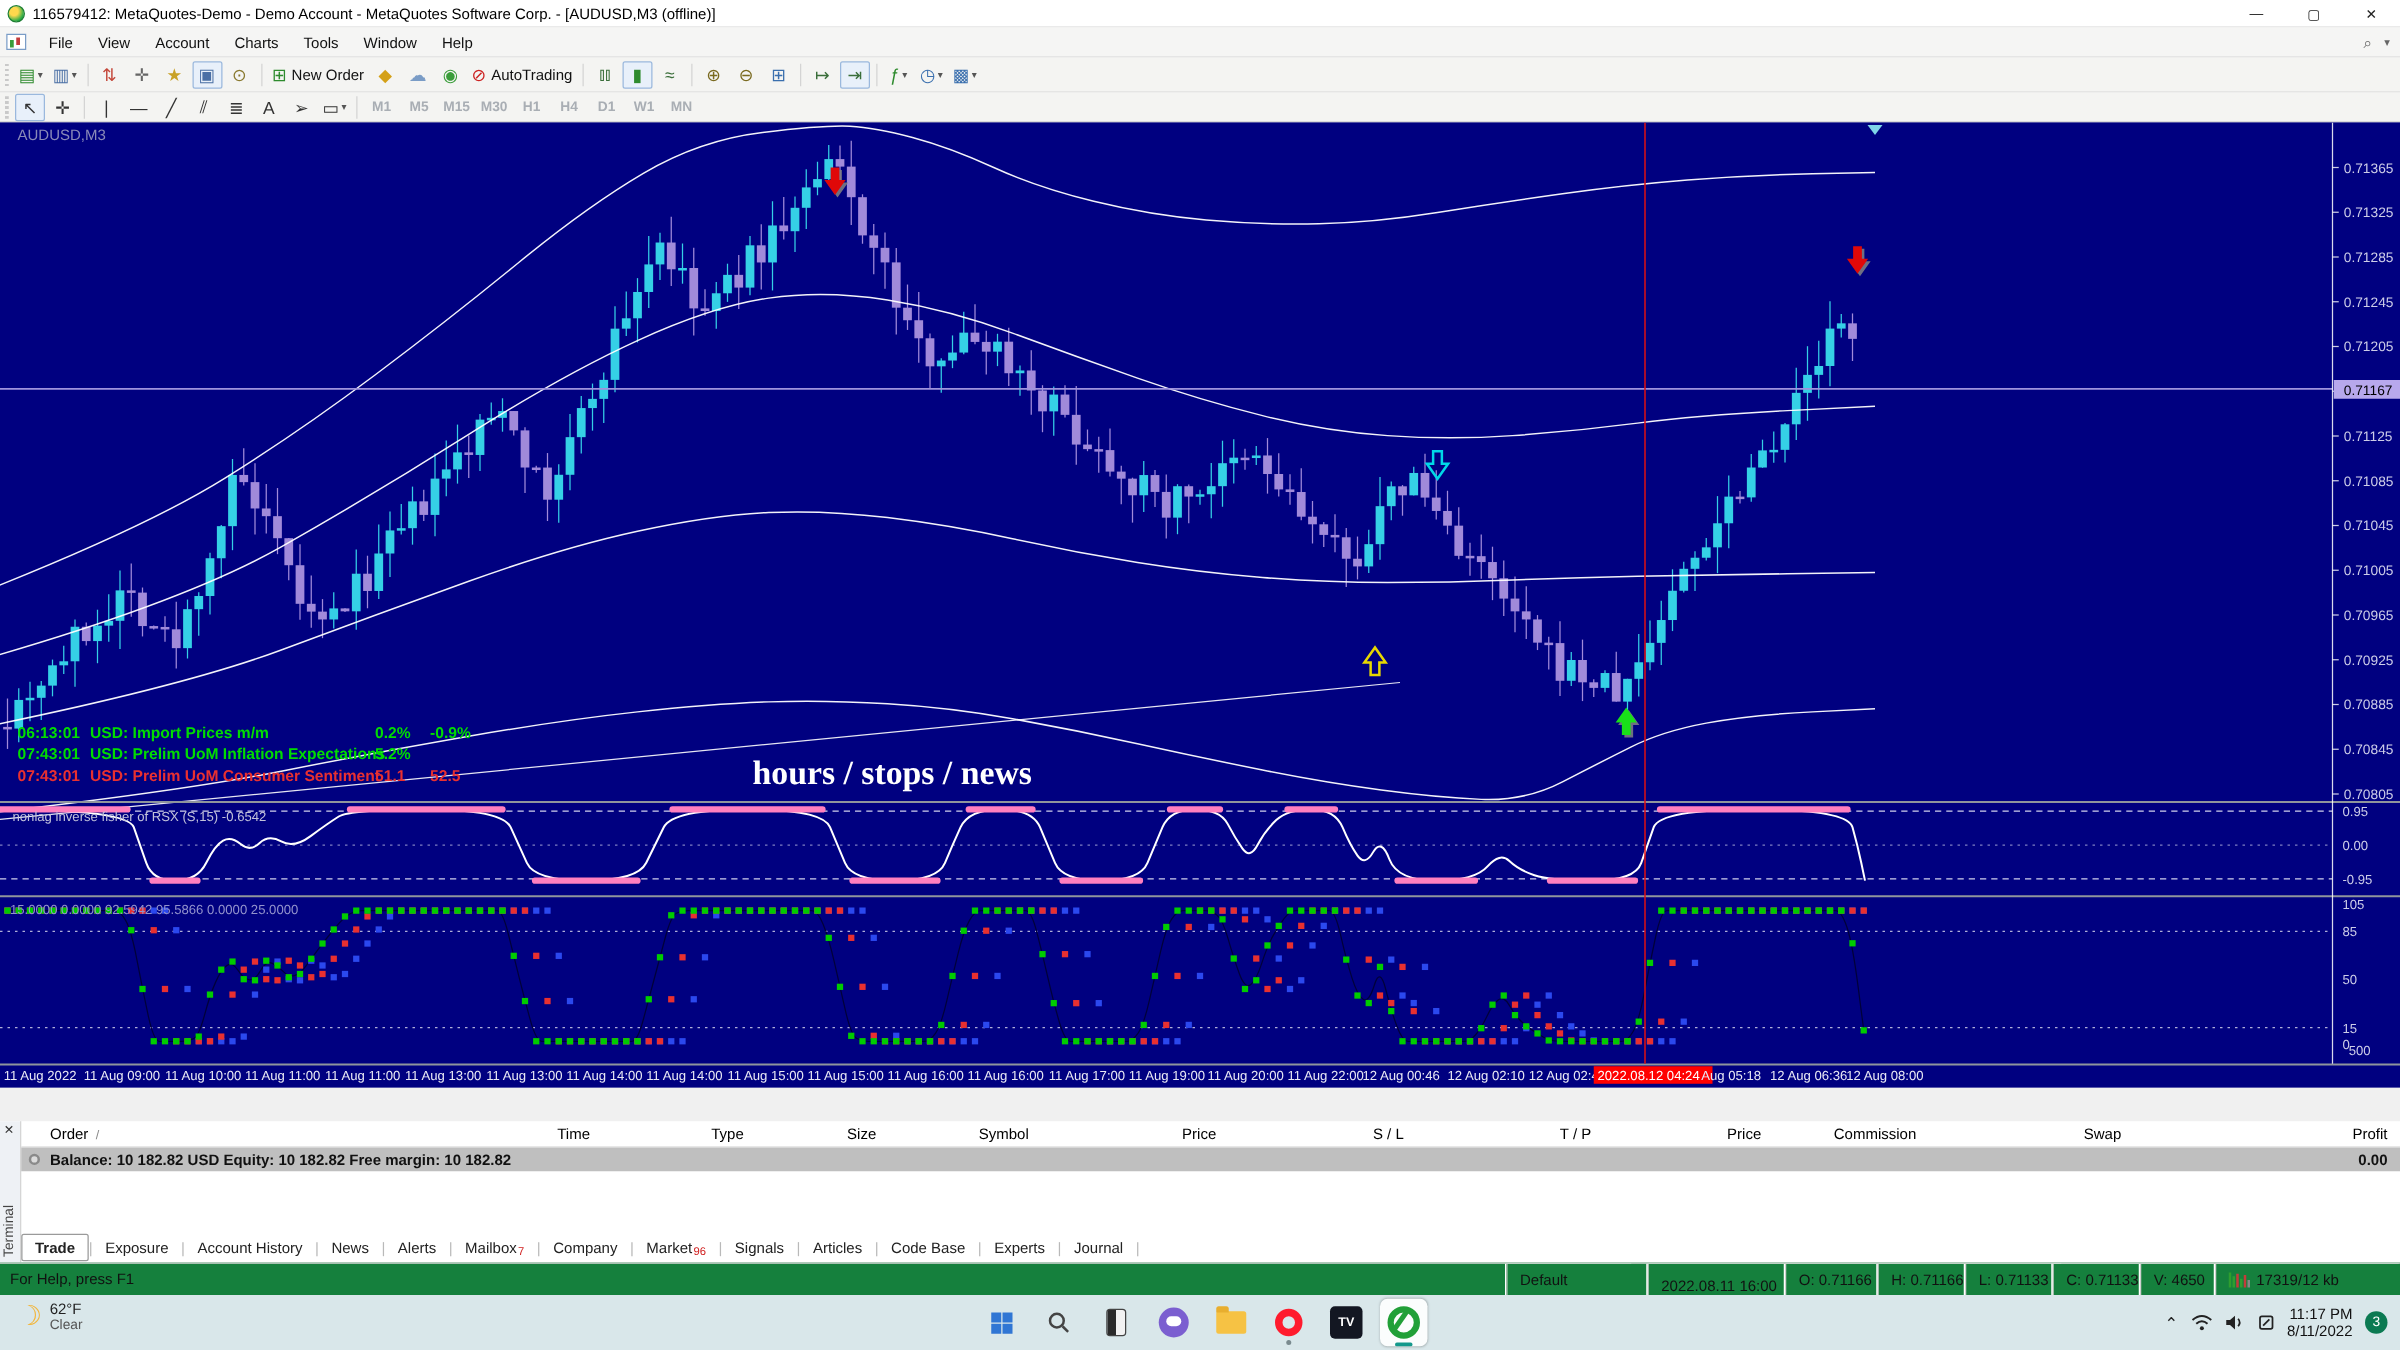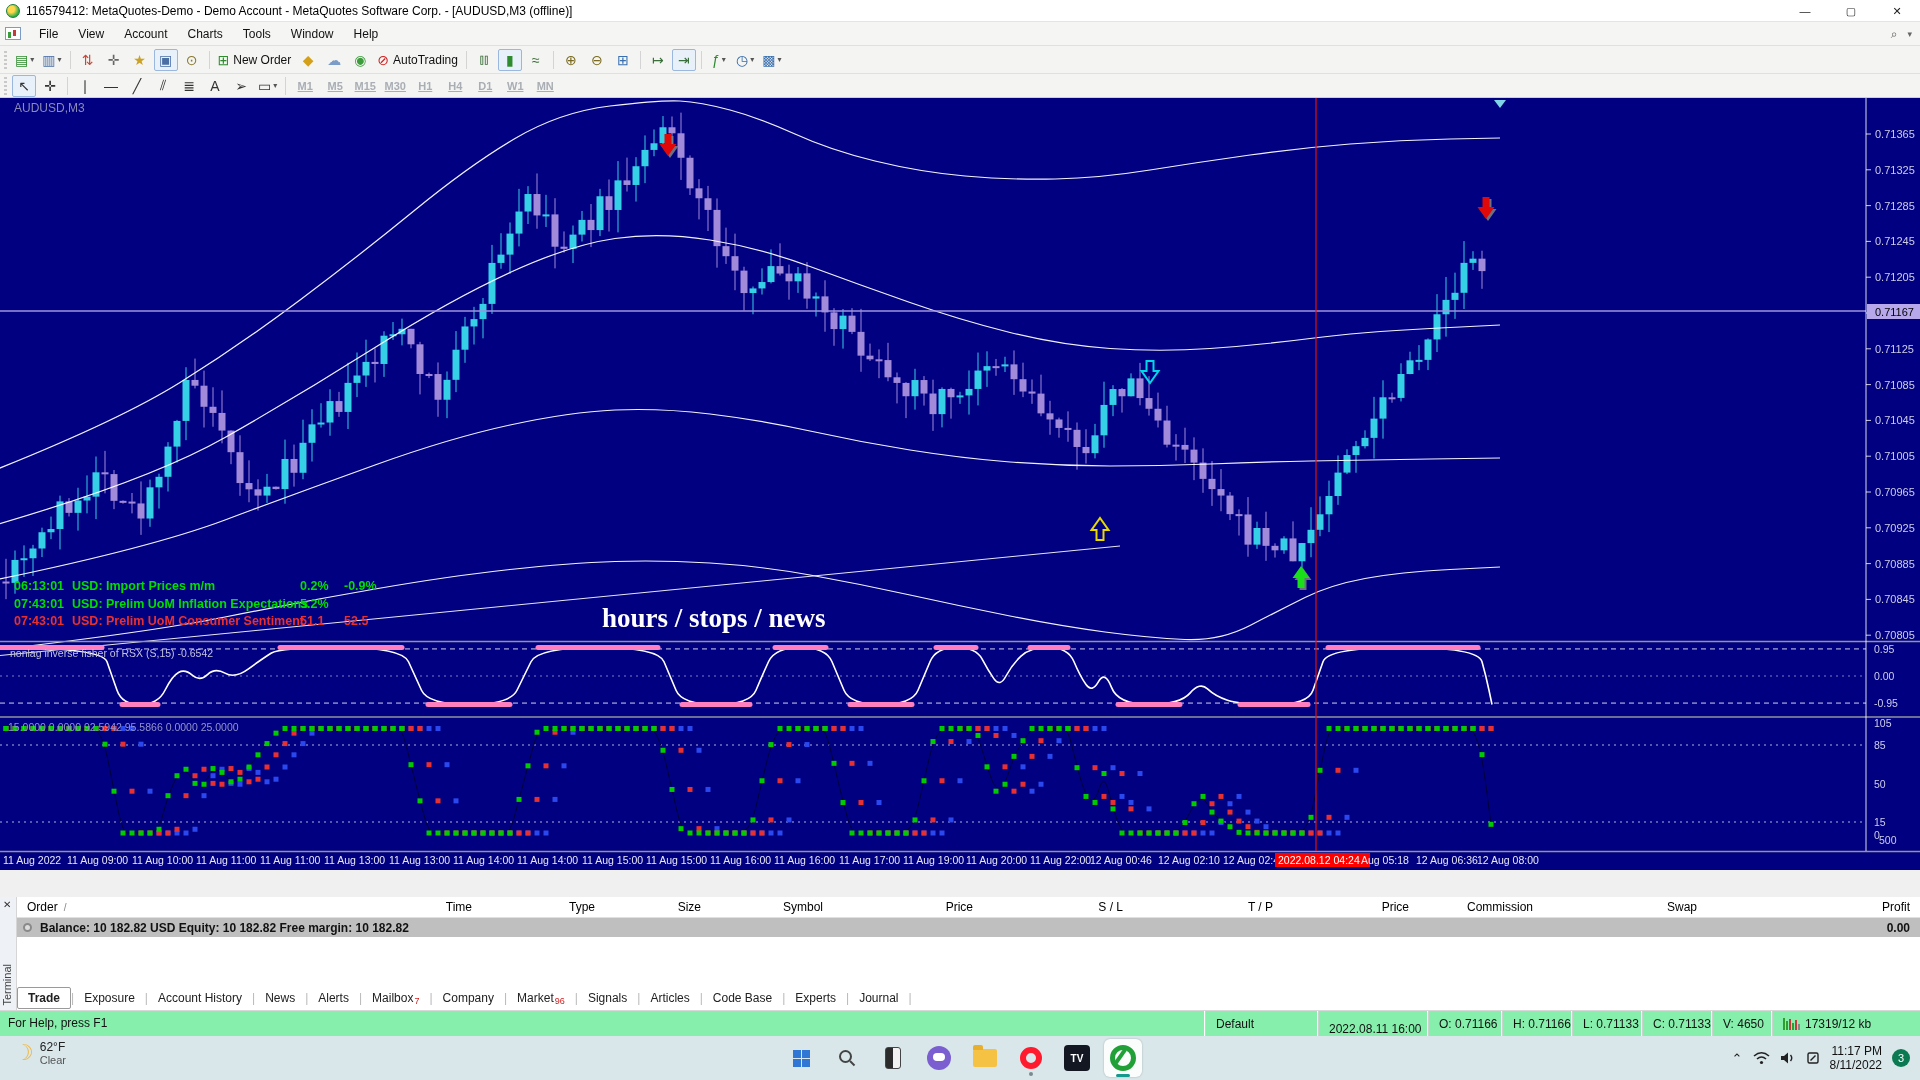--- a/index.html
+++ b/index.html
@@ -23,21 +23,21 @@
 
   
   .toolbar { position:absolute; left:0; top:46px; width:1920px; height:28px; background:#f4f4f2; border-bottom:1px solid #e0e0e0; display:flex; align-items:center; }
   .toolbar2 { position:absolute; left:0; top:74px; width:1920px; height:24px; background:#f4f4f2; border-bottom:1px solid #cfcfcf; display:flex; align-items:center; }
   .grip { width:7px; height:18px; margin:0 2px; background:repeating-linear-gradient(to bottom,#c9c9c9 0 2px,transparent 2px 4px); background-size:3px 100%; background-repeat:no-repeat; background-position:2px 0; }
   .tbtn { min-width:24px; height:22px; margin:0 1px; display:flex; align-items:center; justify-content:center; border:1px solid transparent; border-radius:2px; font-size:14px; color:#4a6fa5; padding:0 2px; }
   .tbtn.sel { background:#e8f0fa; border:1px solid #9ab8dd; }
   .tbtn .lbl { font-size:12px; color:#111; margin-left:4px; }
   .tbtn .dd { font-size:8px; color:#555; margin-left:2px; }
   .tsep { width:1px; height:18px; background:#d4d4d4; margin:0 4px; }
-  .tf { min-width:26px; height:18px; display:flex; align-items:center; justify-content:center; color:#a9aeb4; font-size:11px; font-weight:bold; margin:0 2px;text-decoration:underline; }
+  .tf { min-width:26px; height:18px; display:flex; align-items:center; justify-content:center; color:#a9aeb4; font-size:11px; font-weight:bold; margin:0 2px; }
 
   
   .chartwrap { position:absolute; left:0; top:98px; width:1920px; height:772px; background:#000080; }
   .chartwrap svg { display:block; }
 
   
   .chart-tabs { position:absolute; left:0; top:870px; width:1920px; height:27px; background:#ececeb; border-bottom:1px solid #cfcfcf; display:flex; align-items:flex-end; padding-left:4px; }
   .ctab { height:22px; display:flex; align-items:center; padding:0 14px; font-size:12px; color:#555; border:1px solid #b5b5b5; border-bottom:none; background:#e2e2e0; margin-right:2px; border-radius:2px 2px 0 0; }
   .ctab.active { background:#ffffff; color:#000; height:25px; box-shadow:0 1px 0 #fff; }
   .tab-scroll { position:absolute; right:4px; bottom:4px; display:flex; gap:2px; }
@@ -56,21 +56,21 @@
   .t-balance { height:19px; background:#bfbfbf; display:flex; align-items:center; font-weight:bold; font-size:12px; position:relative; }
   .bal-ico { width:9px; height:9px; border-radius:50%; border:2px solid #8a8a8a; margin:0 8px 0 6px; background:#dcdcdc; }
   .bal-profit { position:absolute; right:10px; }
   .t-tabs { position:absolute; left:0; bottom:0; height:24px; display:flex; align-items:center; font-size:12px; color:#222; }
   .t-tab { padding:3px 10px; display:flex; align-items:flex-start; }
   .t-tab.active { border:1px solid #9a9a9a; background:#fff; font-weight:bold; border-radius:2px; box-shadow:inset 0 0 0 1px #fff; }
   .t-tab .badge { color:#d02020; font-size:9px; margin-top:5px; margin-left:1px; }
   .t-div { color:#b9b9b9; }
 
   
-  .statusbar { position:absolute; left:0; top:1010px; width:1920px; height:26px; background:#86efac; border-top:1px solid #d8d8d8; font-size:12px; color:#111; }
+  .statusbar { position:absolute; left:0; top:1010px; width:1920px; height:26px; background:#15803d; border-top:1px solid #d8d8d8; font-size:12px; color:#111; }
   .sb-help { position:absolute; left:8px; top:5px; }
   .sb-cell { position:absolute; top:0; height:100%; display:flex; align-items:center; padding-left:10px; border-left:1px solid #d0d0d0; box-shadow:-1px 0 0 #fff; white-space:nowrap; }
   .traffic-bars { display:flex; align-items:flex-end; gap:1px; margin-right:5px; height:12px; }
   .traffic-bars i { width:2px; display:block; }
 
   
   .taskbar { position:absolute; left:0; top:1036px; width:1920px; height:44px; background:#d9e7ea; }
   .weather { position:absolute; left:14px; top:4px; display:flex; align-items:center; gap:6px; }
   .moon { color:#f2b63c; font-size:22px; line-height:22px; }
   .wx-temp { font-size:12px; color:#222; }
@@ -1212,21 +1212,21 @@
   </div>
 
 
   <div class="terminal">
     <div class="t-side">
       <div class="t-close">✕</div>
       <div class="t-vlabel">Terminal</div>
     </div>
     <div class="t-main">
       <div class="t-header" id="tHeader">
-          <div class="t-col" style="left: 10px;">Order<span class="sortmark">/</span></div>
+          <div class="t-col" style="left: 23px;">Order<span class="sortmark">/</span></div>
           <div class="t-col r" style="left: 455px;">Time</div>
           <div class="t-col r" style="left: 578px;">Type</div>
           <div class="t-col r" style="left: 684px;">Size</div>
           <div class="t-col r" style="left: 806px;">Symbol</div>
           <div class="t-col r" style="left: 956px;">Price</div>
           <div class="t-col r" style="left: 1106px;">S / L</div>
           <div class="t-col r" style="left: 1256px;">T / P</div>
           <div class="t-col r" style="left: 1392px;">Price</div>
           <div class="t-col r" style="left: 1516px;">Commission</div>
           <div class="t-col r" style="left: 1680px;">Swap</div>

